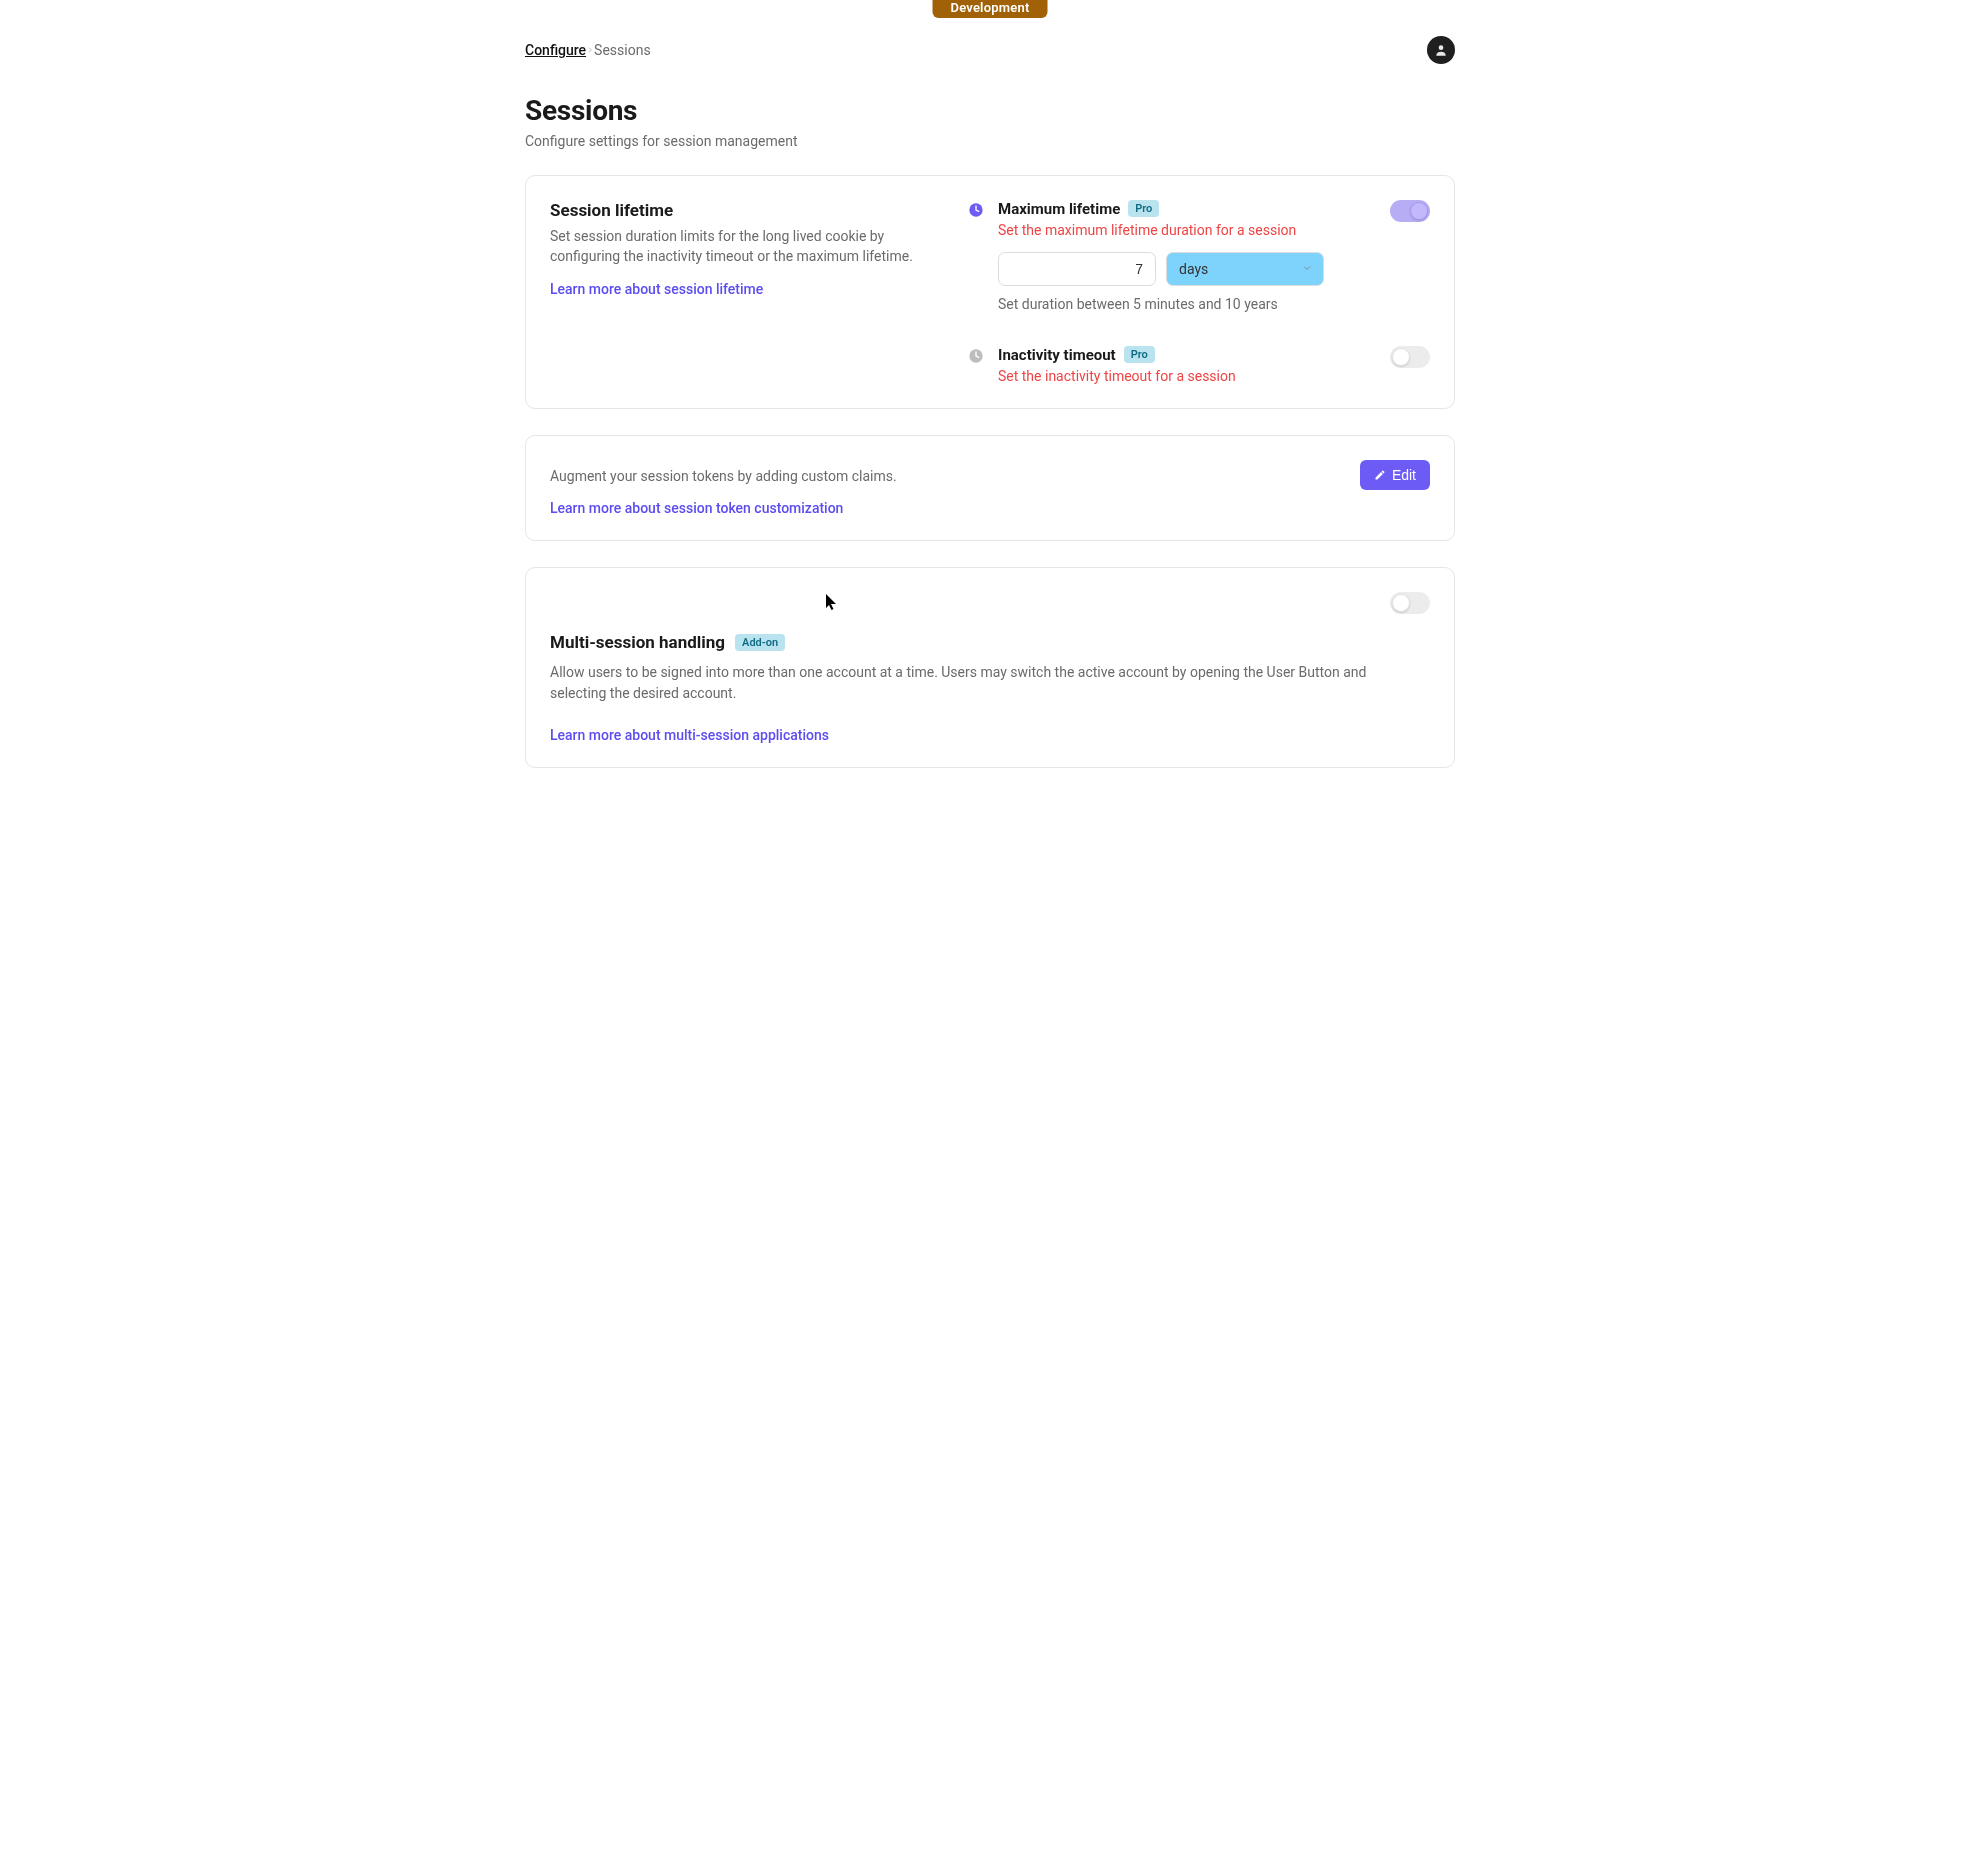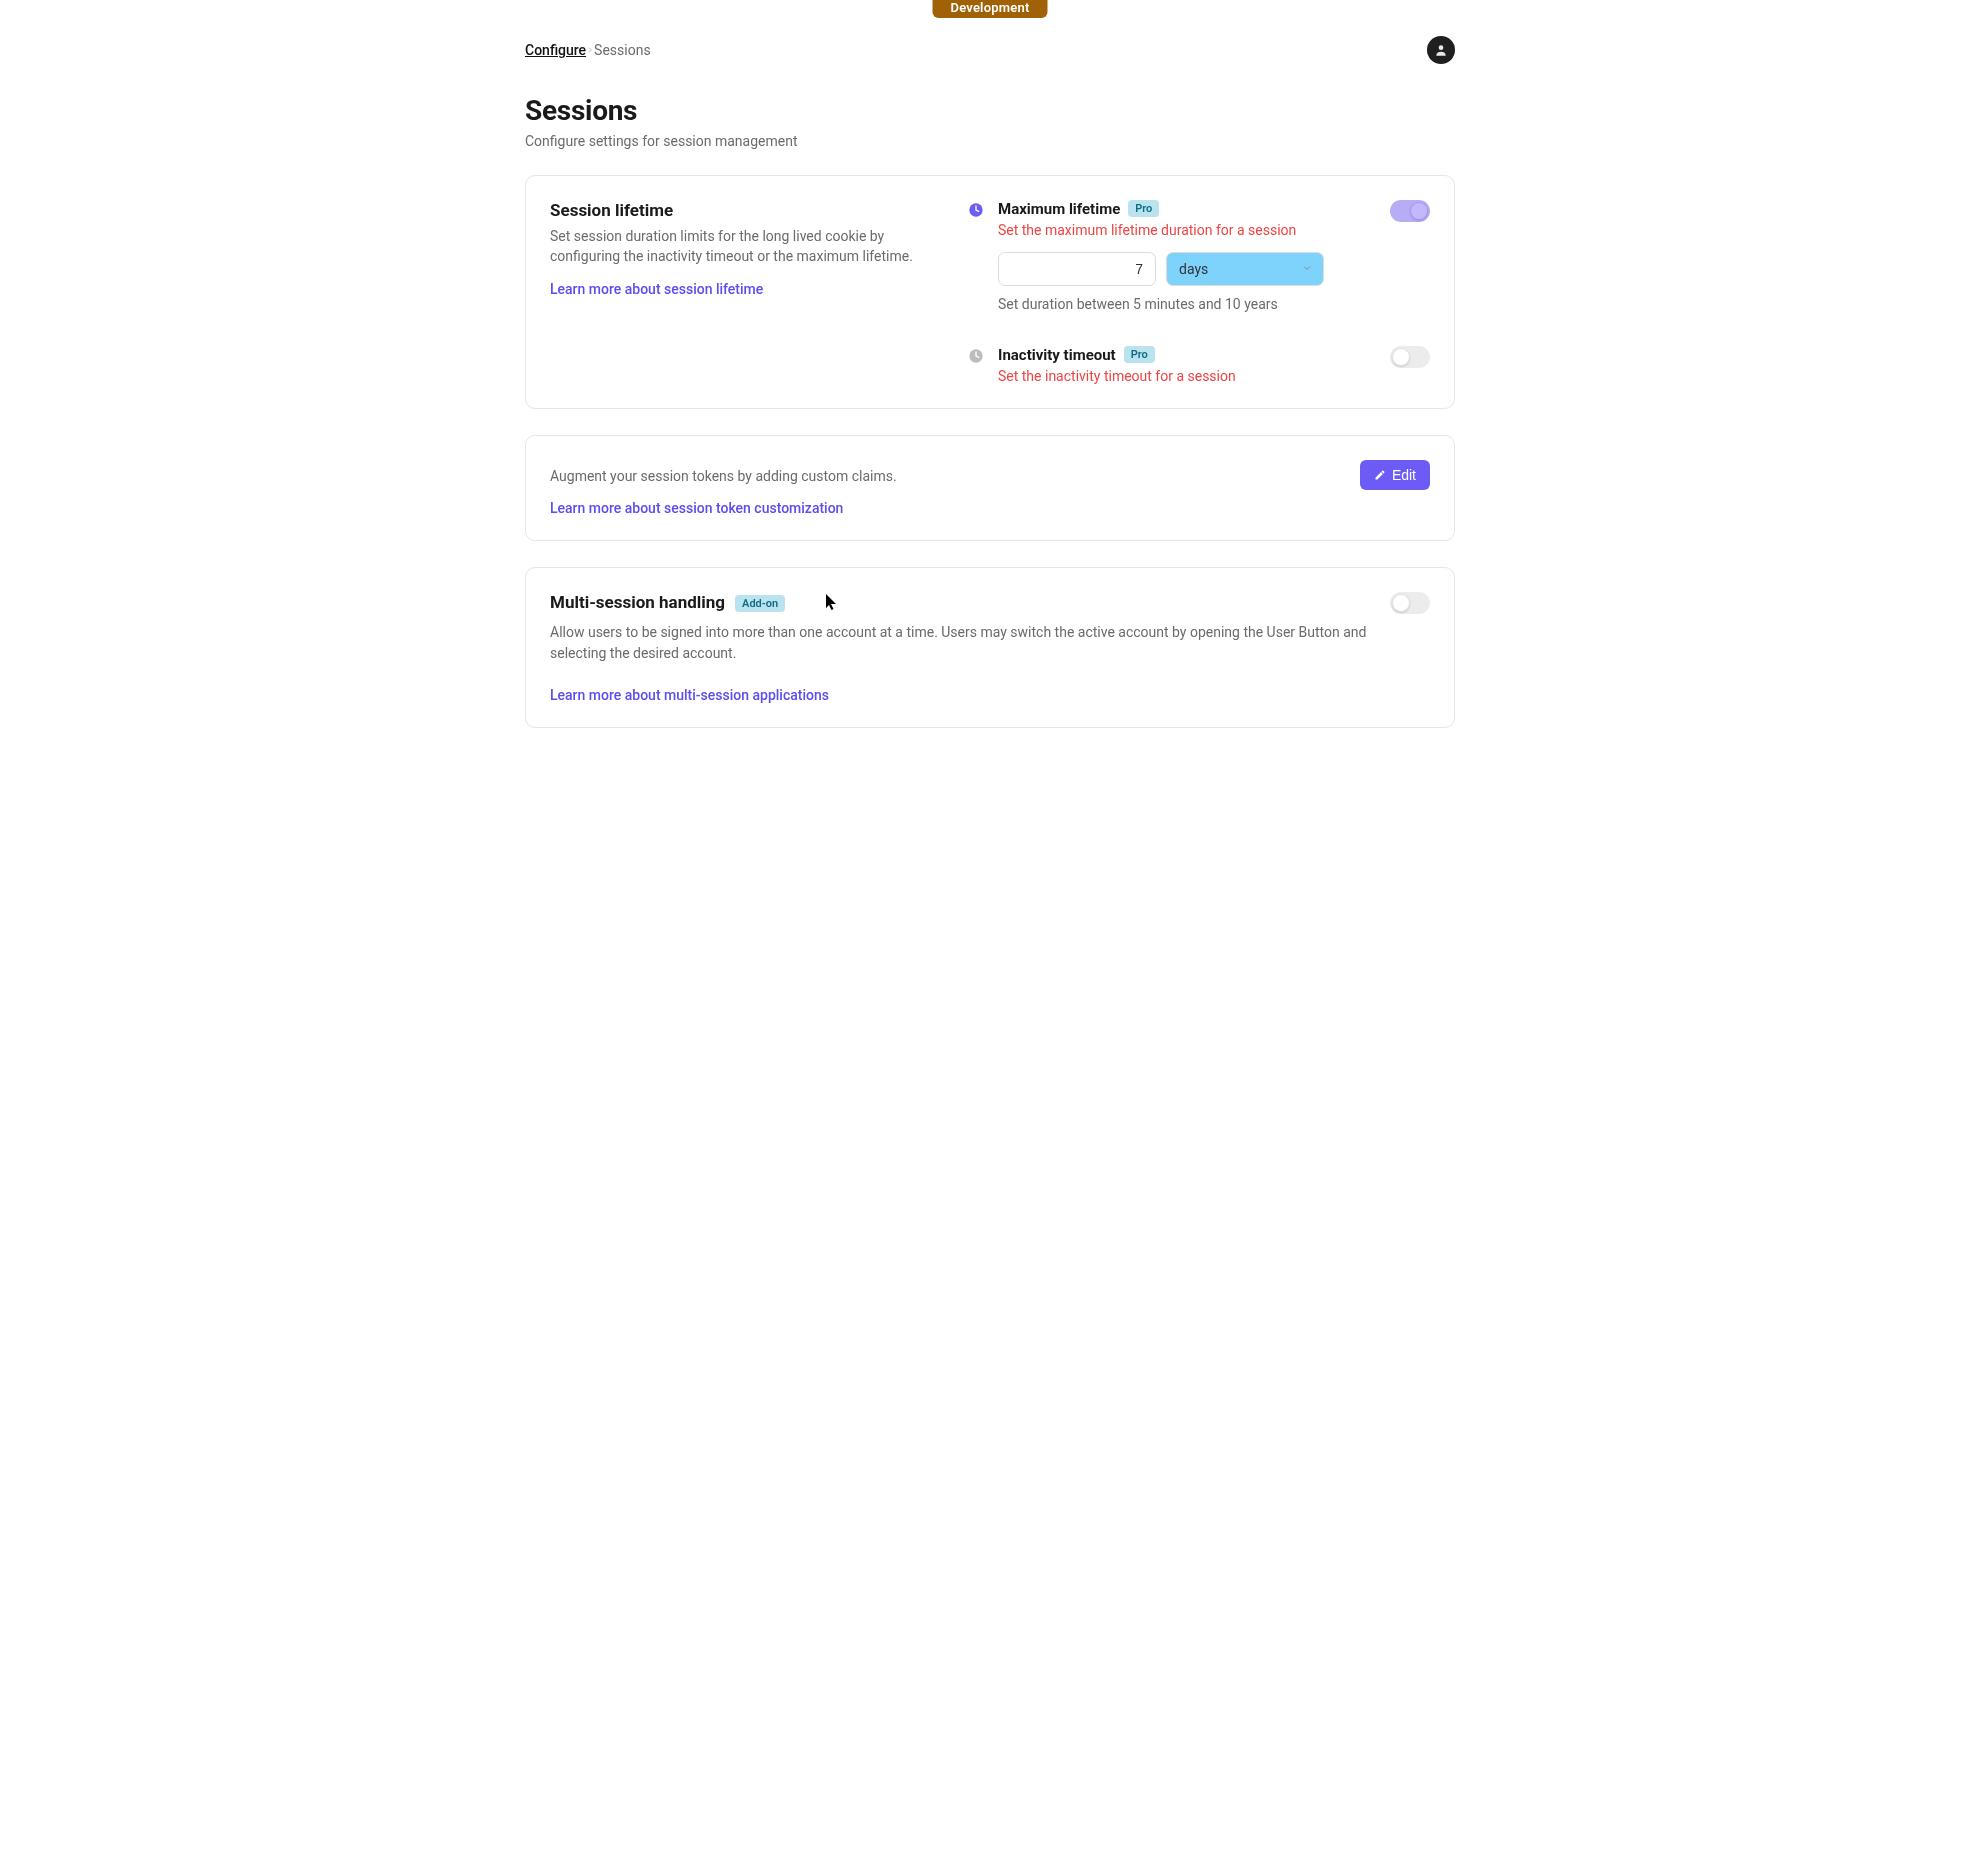--- a/index.html
+++ b/index.html
@@ -49,21 +49,21 @@
     .toggle { position: relative; width: 40px; height: 22px; border-radius: 11px; display: inline-block; flex: 0 0 40px; }
     .toggle .knob { position: absolute; width: 18px; height: 18px; border-radius: 50%; top: 2px; box-shadow: 0 1px 2px rgba(0,0,0,.15); }
     .toggle.on { background: #b7adf5; }
     .toggle.on .knob { right: 2px; background: #c3b8fb; border: 1px solid rgba(90,70,220,.25); }
     .toggle.off { background: #ececec; }
     .toggle.off .knob { left: 2px; background: #fff; border: 1px solid #e2e2e2; }
     .toggle.dim .knob { background: #fff; border: 1px solid #e2e2e2; }
     .btn-primary { background: #6c5cf5; color: #fff; border: none; border-radius: 6px; padding: 7px 14px; font-size: 14px; font-weight: 500; display: inline-flex; align-items: center; gap: 6px; cursor: pointer; }
     .btn-primary svg { width: 12px; height: 12px; fill: #fff; }
     .row-with-toggle { display: flex; justify-content: space-between; align-items: flex-start; gap: 20px; }
-    .title-row { display: flex; align-items: flex-end; gap: 10px; }
+    .title-row { display: flex; align-items: center; gap: 10px; margin-top: 40px; }
     .cursor-arrow { position: absolute; left: 826px; top: 594px; width: 12px; height: 18px; pointer-events: none; }
   </style>
 </head>
 <body>
 
 <div class="env-badge">Development</div>
 
 <div class="container">
   <div class="topbar">
     <nav class="breadcrumb">

